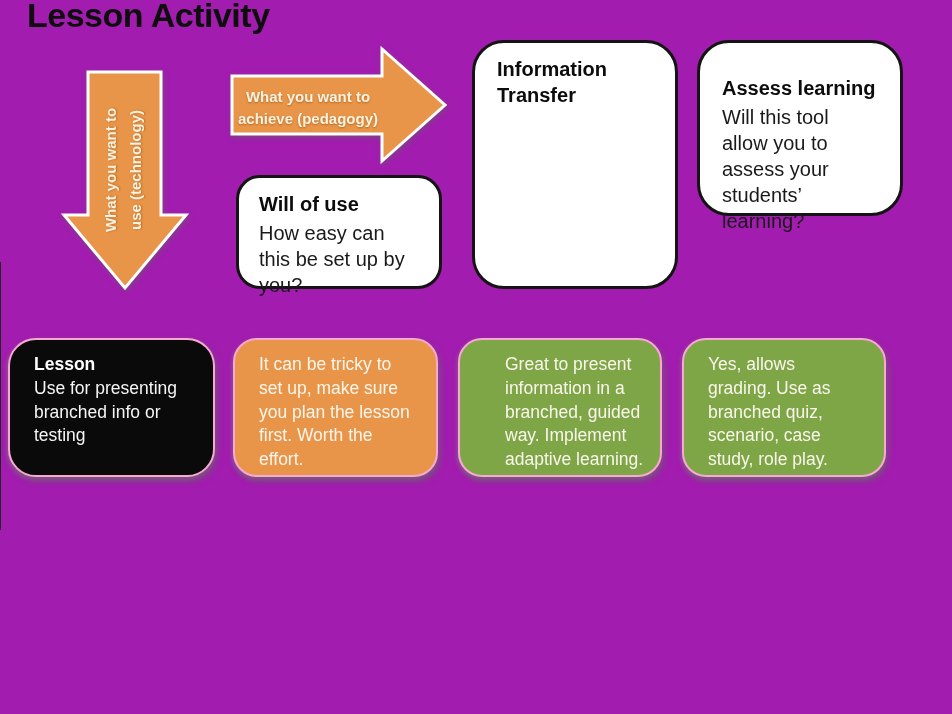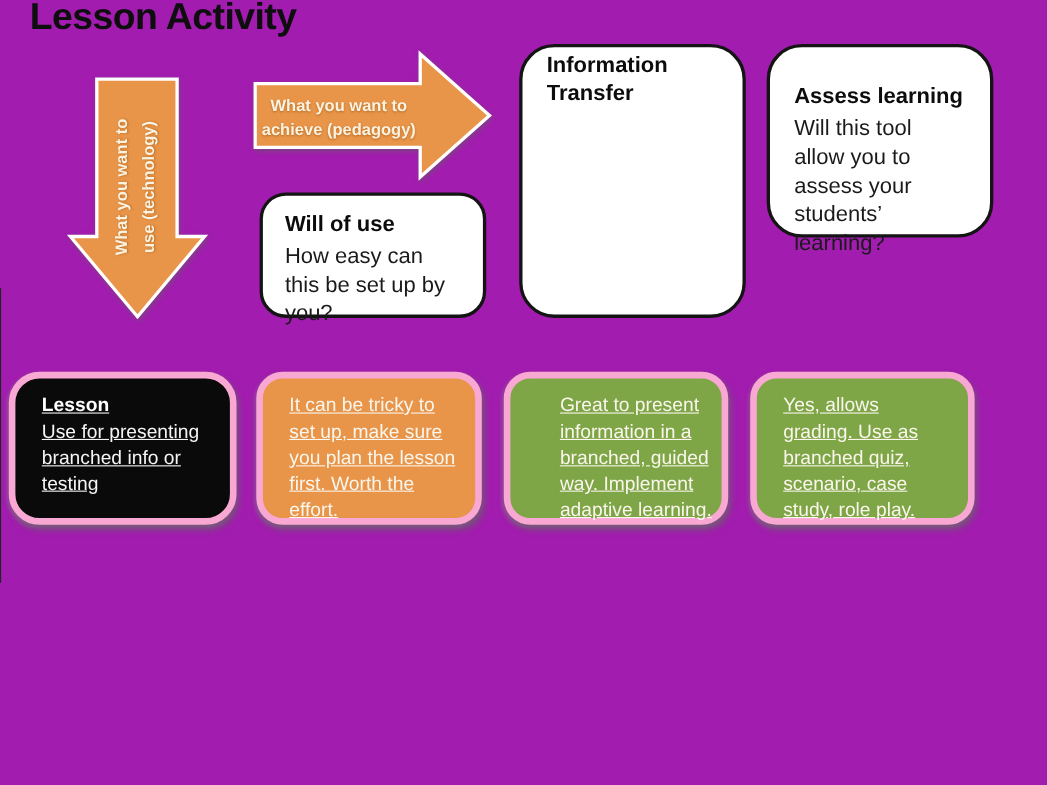--- a/index.html
+++ b/index.html
@@ -26,30 +26,30 @@
   .arrow-right-label{left:232px;top:86px;width:152px;line-height:22px;}
   
   .crit{
     position:absolute;background:#ffffff;border:3px solid #141414;
     box-sizing:border-box;
   }
   .crit-title{font-weight:bold;font-size:20px;line-height:1.28;color:#0c0c0c;}
   .crit-body{font-size:20px;line-height:1.3;color:#1a1a1a;margin-top:2px;}
   .crit-ease{left:236px;top:175px;width:206px;height:114px;border-radius:24px;padding:14px 10px 0 20px;}
   .crit-ease .crit-body{width:157px;}
-  .crit-info{left:472px;top:40px;width:206px;height:249px;border-radius:32px;padding:4px 10px 0 22px;}
+  .crit-info{left:472px;top:40px;width:206px;height:249px;border-radius:32px;padding:14px 10px 0 22px;}
   .crit-info .crit-body{width:152px;}
   .crit-assess{left:697px;top:40px;width:206px;height:176px;border-radius:32px;padding:33px 10px 0 22px;}
   .crit-assess .crit-body{width:136px;}
   
   .abox{
     position:absolute;top:338px;height:139px;box-sizing:border-box;
-    border:6px solid #f9a8d4;border-radius:24px;
+    border:2px solid #f9a8d4;border-radius:24px;
     box-shadow:2px 4px 6px rgba(100,100,100,0.65), -1px 2px 4px rgba(145,145,145,0.45);
-    color:#FAF6EC;font-size:17.5px;line-height:1.36;padding:13px 10px 0 24px;text-decoration:underline;
+    color:#FAF6EC;font-size:17.5px;line-height:1.36;padding:13px 10px 0 24px;
   }
   .abox-title{font-weight:bold;color:#ffffff;}
   .abox-lesson{left:8px;width:207px;background:#0a0a0a;border-radius:28px;color:#f5f5f5;}
   .abox-lesson .abox-body{width:160px;}
   .abox-orange{left:233px;width:205px;background:#E8954A;}
   .abox-orange .abox-body{width:151px;}
   .abox-green1{left:458px;width:204px;background:#7EA647;padding-left:45px;}
   .abox-green1 .abox-body{width:150px;}
   .abox-green2{left:682px;width:204px;background:#7EA647;}
   .abox-green2 .abox-body{width:150px;}

